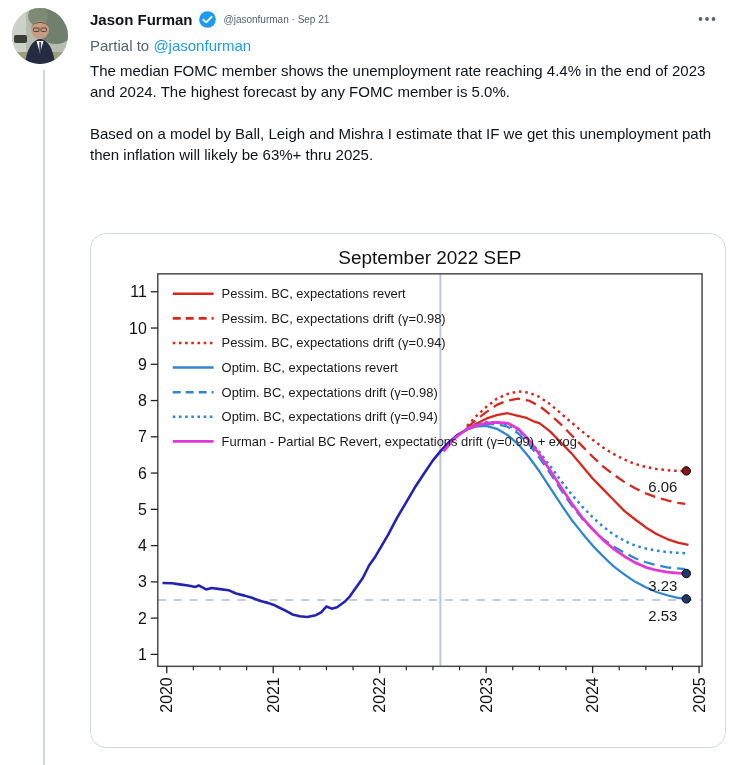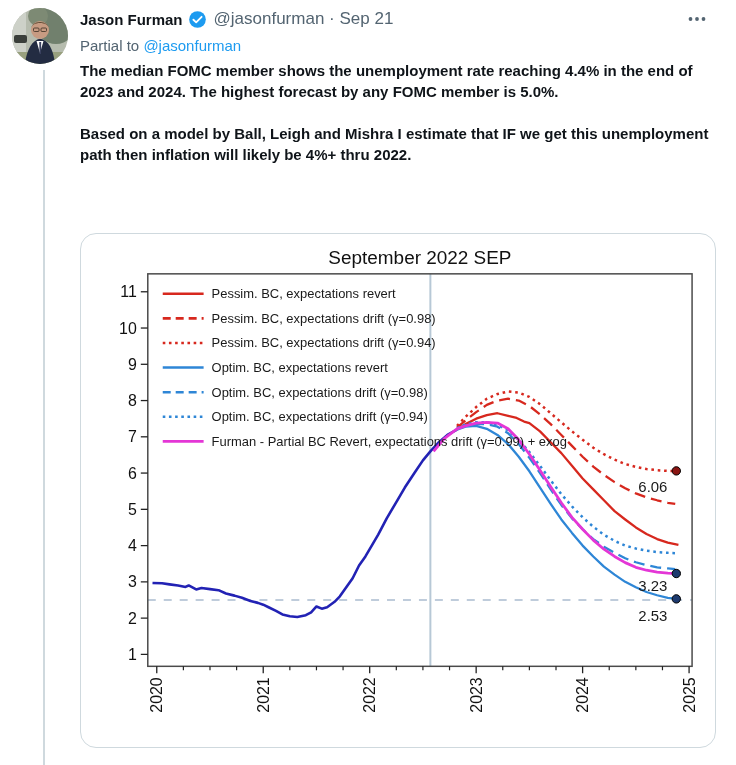--- a/index.html
+++ b/index.html
@@ -1,28 +1,28 @@
 <!DOCTYPE html>
 <html><head>
 <meta charset="utf-8">
 <style>
   html,body{margin:0;padding:0;background:#ffffff;}
   body{width:736px;height:765px;position:relative;font-family:"Liberation Sans",sans-serif;color:#0f1419;overflow:hidden;}
   .thread-line{position:absolute;left:43px;top:70px;bottom:0;width:2px;background:#cfd9de;}
   .avatar{position:absolute;left:12px;top:8px;width:56px;height:56px;border-radius:50%;overflow:hidden;cursor:pointer;}
-  .content{position:absolute;left:80px;top:8px;width:636px;}
+  .content{position:absolute;left:90px;top:8px;width:636px;}
   .header-row{display:flex;align-items:center;gap:4px;height:22px;}
   .author{font-weight:700;font-size:15px;color:#0f1419;white-space:nowrap;cursor:pointer;}
   .badge{width:19px;height:19px;flex:0 0 auto;margin-left:1px;}
-  .meta{font-size:17px;color:#536471;white-space:nowrap;margin-left:3px;cursor:pointer;}
+  .meta{font-size:10px;color:#536471;white-space:nowrap;margin-left:3px;cursor:pointer;}
   .more-btn{margin-left:auto;margin-right:8px;width:22px;height:22px;display:flex;align-items:center;justify-content:center;border-radius:50%;cursor:pointer;}
   .replying{font-size:15px;color:#536471;margin-top:7px;}
   .replying a{color:#1d9bf0;text-decoration:none;cursor:pointer;}
   .tweet-text{font-size:15px;line-height:21px;color:#0f1419;margin-top:6px;}
-  .tweet-text p{margin:0 0 21px 0;font-weight:bold;}
+  .tweet-text p{margin:0 0 21px 0;}
   .chart-card{position:absolute;left:0;top:225px;width:634px;height:513px;border:1px solid #cfd9de;border-radius:16px;background:#fff;overflow:hidden;cursor:pointer;}
   .chart-card svg{display:block;}
 </style>
 </head>
 <body>
 
 <div class="thread-line"></div>
 
 <div class="avatar">
   <svg width="56" height="56" viewBox="0 0 56 56">
@@ -63,21 +63,21 @@
     </span>
   </div>
 
   <div class="replying">
     <span>Partial to</span>
     <a href="#">@jasonfurman</a>
   </div>
 
   <div class="tweet-text">
     <p>The median FOMC member shows the unemployment rate reaching 4.4% in the end of 2023 and 2024. The highest forecast by any FOMC member is 5.0%.</p>
-    <p>Based on a model by Ball, Leigh and Mishra I estimate that IF we get this unemployment path then inflation will likely be 4%+ thru 2022.</p>
+    <p>Based on a model by Ball, Leigh and Mishra I estimate that IF we get this unemployment path then inflation will likely be 63%+ thru 2025.</p>
   </div>
 
   <div class="chart-card">
     <svg id="chart" width="634" height="513" viewBox="0 0 636 515" preserveAspectRatio="none">
         <line stroke="#b7c8d6" stroke-width="2" x1="350.4759999999932" x2="350.4759999999932" y1="40" y2="434"></line>
         <line stroke="#bfccdb" stroke-width="2" stroke-dasharray="8 8" x1="67" x2="613" y1="367.4" y2="367.4"></line>
         <polyline points="71.72800000000389,350.292 81.33999999999514,350.65599999999995 88.81599999998835,351.748 97.36000000000486,352.84 104.83599999999805,354.296 108.03999999999513,352.84 115.51599999998834,356.844 120.85600000000777,355.388 129.4,356.48 137.94399999999223,357.572 145.4200000000097,360.84799999999996 153.96400000000193,363.032 161.43999999999514,365.216 169.98400000001163,368.49199999999996 177.46000000000487,370.312 182.8,372.13199999999995 188.13999999999515,374.68 195.61599999998833,378.32 202.0240000000068,381.96 209.5,383.78 216.9759999999932,384.508 225.5200000000097,382.688 230.86000000000485,379.77599999999995 236.2,373.952 241.53999999999513,376.13599999999997 246.87999999999028,374.68 254.35600000000775,369.21999999999997 259.69600000000287,363.76 266.1039999999971,354.65999999999997 272.51199999999125,345.55999999999995 278.92000000000974,332.82 285.32800000000384,323.71999999999997 289.6,316.44 298.1439999999922,301.88 306.68800000000874,285.5 316.29999999999995,269.12 324.8439999999922,254.56 334.45600000000775,240 343,227.26 350.4759999999932,218.16 359.0200000000097,209.06 367.56400000000195,201.77999999999997 377.17599999999317,196.32" fill="none" stroke="#2222b4" stroke-width="2.6" stroke-linejoin="round"></polyline>
         <polyline points="377.17599999999317,196.32 385.7200000000097,190.86 396.4,185.39999999999998 407.07999999999026,181.76 417.7600000000048,179.94 428.4399999999951,182.488 436.98400000001163,184.67200000000003 444.46000000000487,188.312 449.8,189.76799999999997 460.4799999999903,198.14 471.16000000000486,209.06 481.83999999999514,219.98 492.5200000000097,232.71999999999997 503.2,245.46 513.8799999999903,256.38 524.5600000000048,267.29999999999995 535.2399999999951,278.21999999999997 545.9200000000096,286.592 556.5999999999999,294.6 567.2799999999902,301.152 577.9600000000048,306.248 588.6399999999951,309.888 599.3200000000097,312.072" fill="none" stroke="#d7281e" stroke-width="2.3" stroke-linejoin="round"></polyline>
         <polyline points="377.17599999999317,194.5 385.7200000000097,187.21999999999997 396.4,178.848 407.07999999999026,171.56799999999998 417.7600000000048,167.2 428.4399999999951,165.37999999999994 439.1200000000097,167.2 449.8,172.66000000000003 460.4799999999903,181.03199999999998 471.16000000000486,190.86 481.83999999999514,201.77999999999997 492.5200000000097,212.7 503.2,223.61999999999998 513.8799999999903,233.448 524.5600000000048,241.82 535.2399999999951,249.1 545.9200000000096,255.28799999999998 556.5999999999999,260.38399999999996 567.2799999999902,264.388 577.9600000000048,267.29999999999995 588.6399999999951,269.84799999999996 596.1159999999883,270.93999999999994" fill="none" stroke="#d7281e" stroke-width="2.3" stroke-linejoin="round" stroke-dasharray="11 6"></polyline>
         <polyline points="377.17599999999317,192.68 385.7200000000097,183.57999999999998 396.4,173.75199999999995 407.07999999999026,165.37999999999994 417.7600000000048,160.64800000000002 428.4399999999951,158.09999999999997 439.1200000000097,159.19199999999995 449.8,163.56 460.4799999999903,170.83999999999997 471.16000000000486,179.94 481.83999999999514,189.03999999999996 492.5200000000097,198.14 503.2,206.512 513.8799999999903,214.51999999999998 524.5600000000048,221.072 535.2399999999951,226.53199999999998 545.9200000000096,230.89999999999998 556.5999999999999,233.81199999999998 567.2799999999902,235.99599999999998 577.9600000000048,237.088 588.6399999999951,237.816 597.1840000000117,237.816" fill="none" stroke="#d7281e" stroke-width="2.5" stroke-linejoin="round" stroke-dasharray="2.6 3.8"></polyline>

